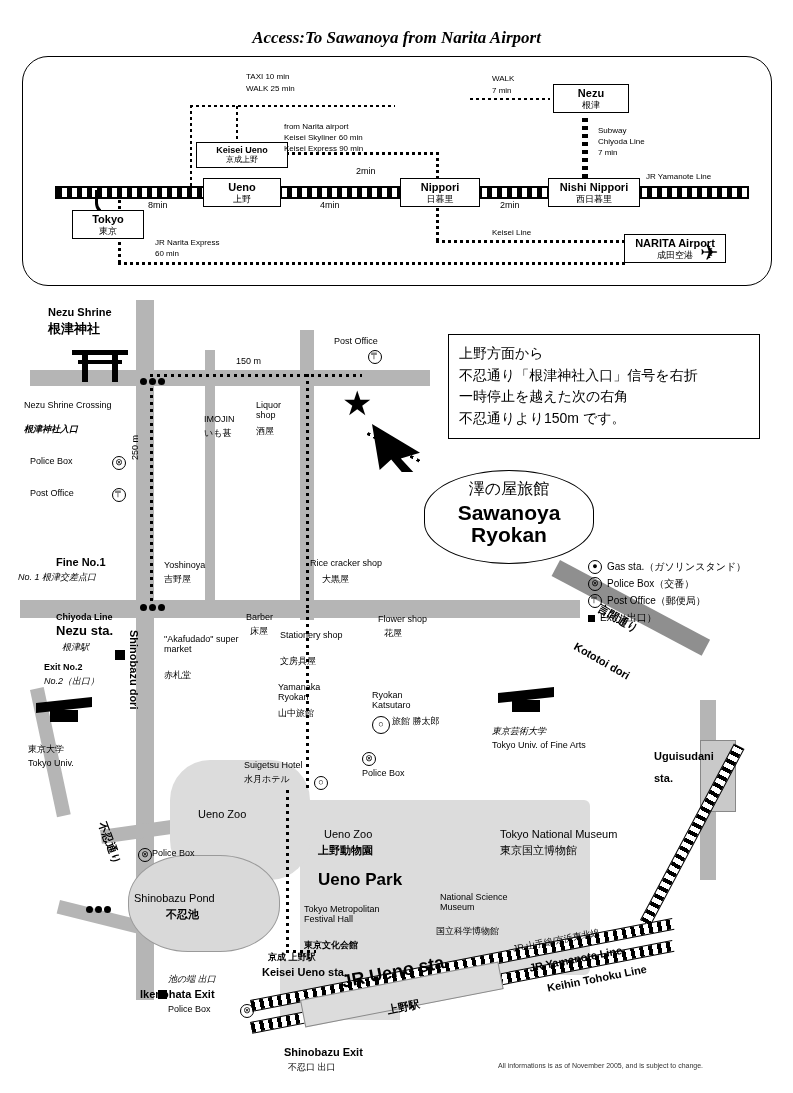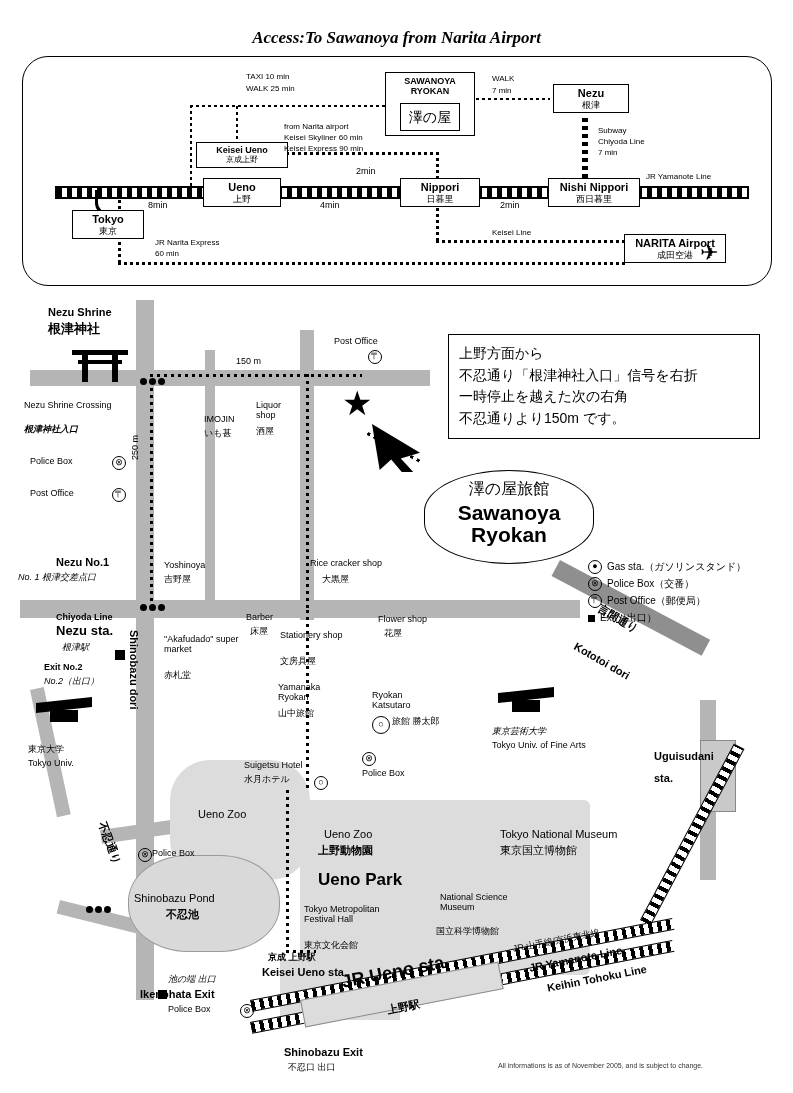--- a/index.html
+++ b/index.html
@@ -92,24 +92,20 @@
   <div class="abs nodebox" style="left:553px;top:84px;width:66px;">
     <div class="md b">Nezu</div>
     <div class="sm">根津</div>
   </div>
   <div class="abs nodebox" style="left:624px;top:234px;width:92px;">
     <div class="md b">NARITA Airport</div>
     <div class="sm">成田空港</div>
   </div>
   <div class="abs" style="left:700px;top:240px;font-size:22px;">✈</div>
 
-  <div class="abs box" style="left:385px;top:72px;width:88px;height:62px;text-align:center;">
-    <div class="sm b" style="margin-top:3px;line-height:1.15;">SAWANOYA RYOKAN</div>
-    <div class="abs" style="left:14px;top:30px;width:58px;height:26px;border:1.5px solid #000;font-size:14px;line-height:26px;">澤の屋</div>
-  </div>
 
   <div class="abs sm" style="left:148px;top:200px;">8min</div>
   <div class="abs sm" style="left:320px;top:200px;">4min</div>
   <div class="abs sm" style="left:500px;top:200px;">2min</div>
   <div class="abs sm" style="left:356px;top:166px;">2min</div>
 
   <div class="abs xsm" style="left:246px;top:72px;">TAXI 10 min</div>
   <div class="abs xsm" style="left:246px;top:84px;">WALK  25 min</div>
   <div class="abs xsm" style="left:492px;top:74px;">WALK</div>
   <div class="abs xsm" style="left:492px;top:86px;">7 min</div>
@@ -241,21 +237,21 @@
 
   <div class="label sm" style="left:236px;top:356px;">150 m</div>
   <div class="label sm rot-90" style="left:130px;top:460px;">250 m</div>
 
   <div class="label sm" style="left:204px;top:414px;">IMOJIN</div>
   <div class="label sm" style="left:204px;top:428px;">いも甚</div>
 
   <div class="label sm" style="left:256px;top:400px;width:44px;">Liquor shop</div>
   <div class="label sm" style="left:256px;top:426px;">酒屋</div>
 
-  <div class="label b md" style="left:56px;top:556px;">Nezu No.1</div>
+  <div class="label b md" style="left:56px;top:556px;">Fine No.1</div>
   <div class="label sm i" style="left:18px;top:572px;">No. 1 根津交差点口</div>
 
   <div class="label sm" style="left:164px;top:560px;">Yoshinoya</div>
   <div class="label sm" style="left:164px;top:574px;">吉野屋</div>
 
   <div class="label sm" style="left:310px;top:558px;">Rice cracker shop</div>
   <div class="label sm" style="left:322px;top:574px;">大黒屋</div>
 
   <div class="label sm b" style="left:56px;top:612px;">Chiyoda Line</div>
   <div class="label b lg" style="left:56px;top:624px;">Nezu sta.</div>
@@ -316,21 +312,21 @@
   <div class="label sm" style="left:152px;top:848px;">Police Box</div>
   <div class="abs circIcon" style="left:138px;top:848px;">⊗</div>
 
   <div class="label md" style="left:500px;top:828px;">Tokyo National Museum</div>
   <div class="label md" style="left:500px;top:844px;">東京国立博物館</div>
 
   <div class="label sm" style="left:440px;top:892px;width:70px;">National Science Museum</div>
   <div class="label sm" style="left:436px;top:926px;">国立科学博物館</div>
 
   <div class="label sm" style="left:304px;top:904px;width:78px;">Tokyo Metropolitan Festival Hall</div>
-  <div class="label sm" style="left:304px;top:940px;">東京文化会館</div>
+  <div class="label sm" style="left:304px;top:940px;font-weight:bold;">東京文化会館</div>
 
   <div class="label sm b" style="left:268px;top:952px;">京成 上野駅</div>
   <div class="label md b" style="left:262px;top:966px;">Keisei Ueno sta.</div>
 
   <div class="label sm i" style="left:168px;top:974px;">池の端 出口</div>
   <div class="label md b" style="left:140px;top:988px;">Ikenohata Exit</div>
   <div class="label sm" style="left:168px;top:1004px;">Police Box</div>
   <div class="abs circIcon" style="left:240px;top:1004px;">⊗</div>
   <div class="abs" style="left:158px;top:990px;width:9px;height:9px;background:#000;"></div>
 

